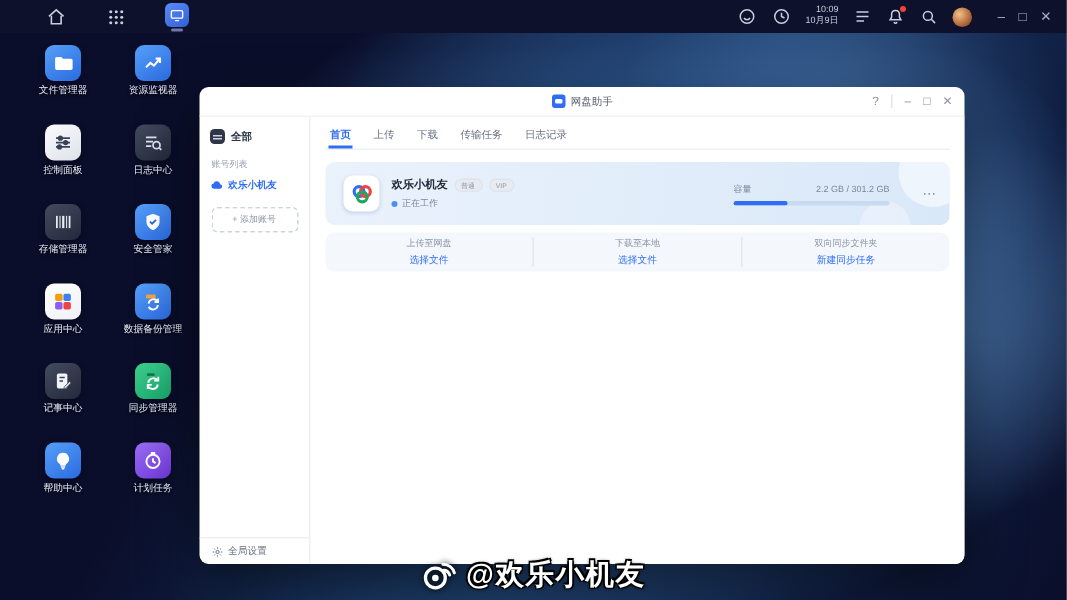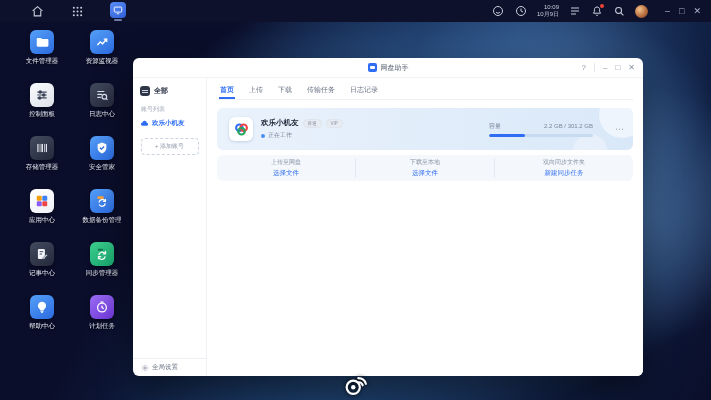--- a/index.html
+++ b/index.html
@@ -459,13 +459,14 @@
   </div>
 </div>
 
 <div class="watermark">
   <svg width="24" height="22" viewBox="0 0 26 24" style="filter:drop-shadow(0 0 2px #000)">
     <circle cx="10" cy="14.5" r="7.2" fill="none" stroke="#fff" stroke-width="2.4"></circle>
     <circle cx="10" cy="14.5" r="2.4" fill="#fff"></circle>
     <path d="M15.5 4.5c4 0 7.3 2.6 8.3 6.3" fill="none" stroke="#fff" stroke-width="2.2" stroke-linecap="round"></path>
     <path d="M16 9c2 0 3.8 1.4 4.4 3.4" fill="none" stroke="#fff" stroke-width="2.2" stroke-linecap="round"></path>
   </svg>
+  <span class="wm-text">@欢乐小机友</span>
 </div>
 
 </body></html>

